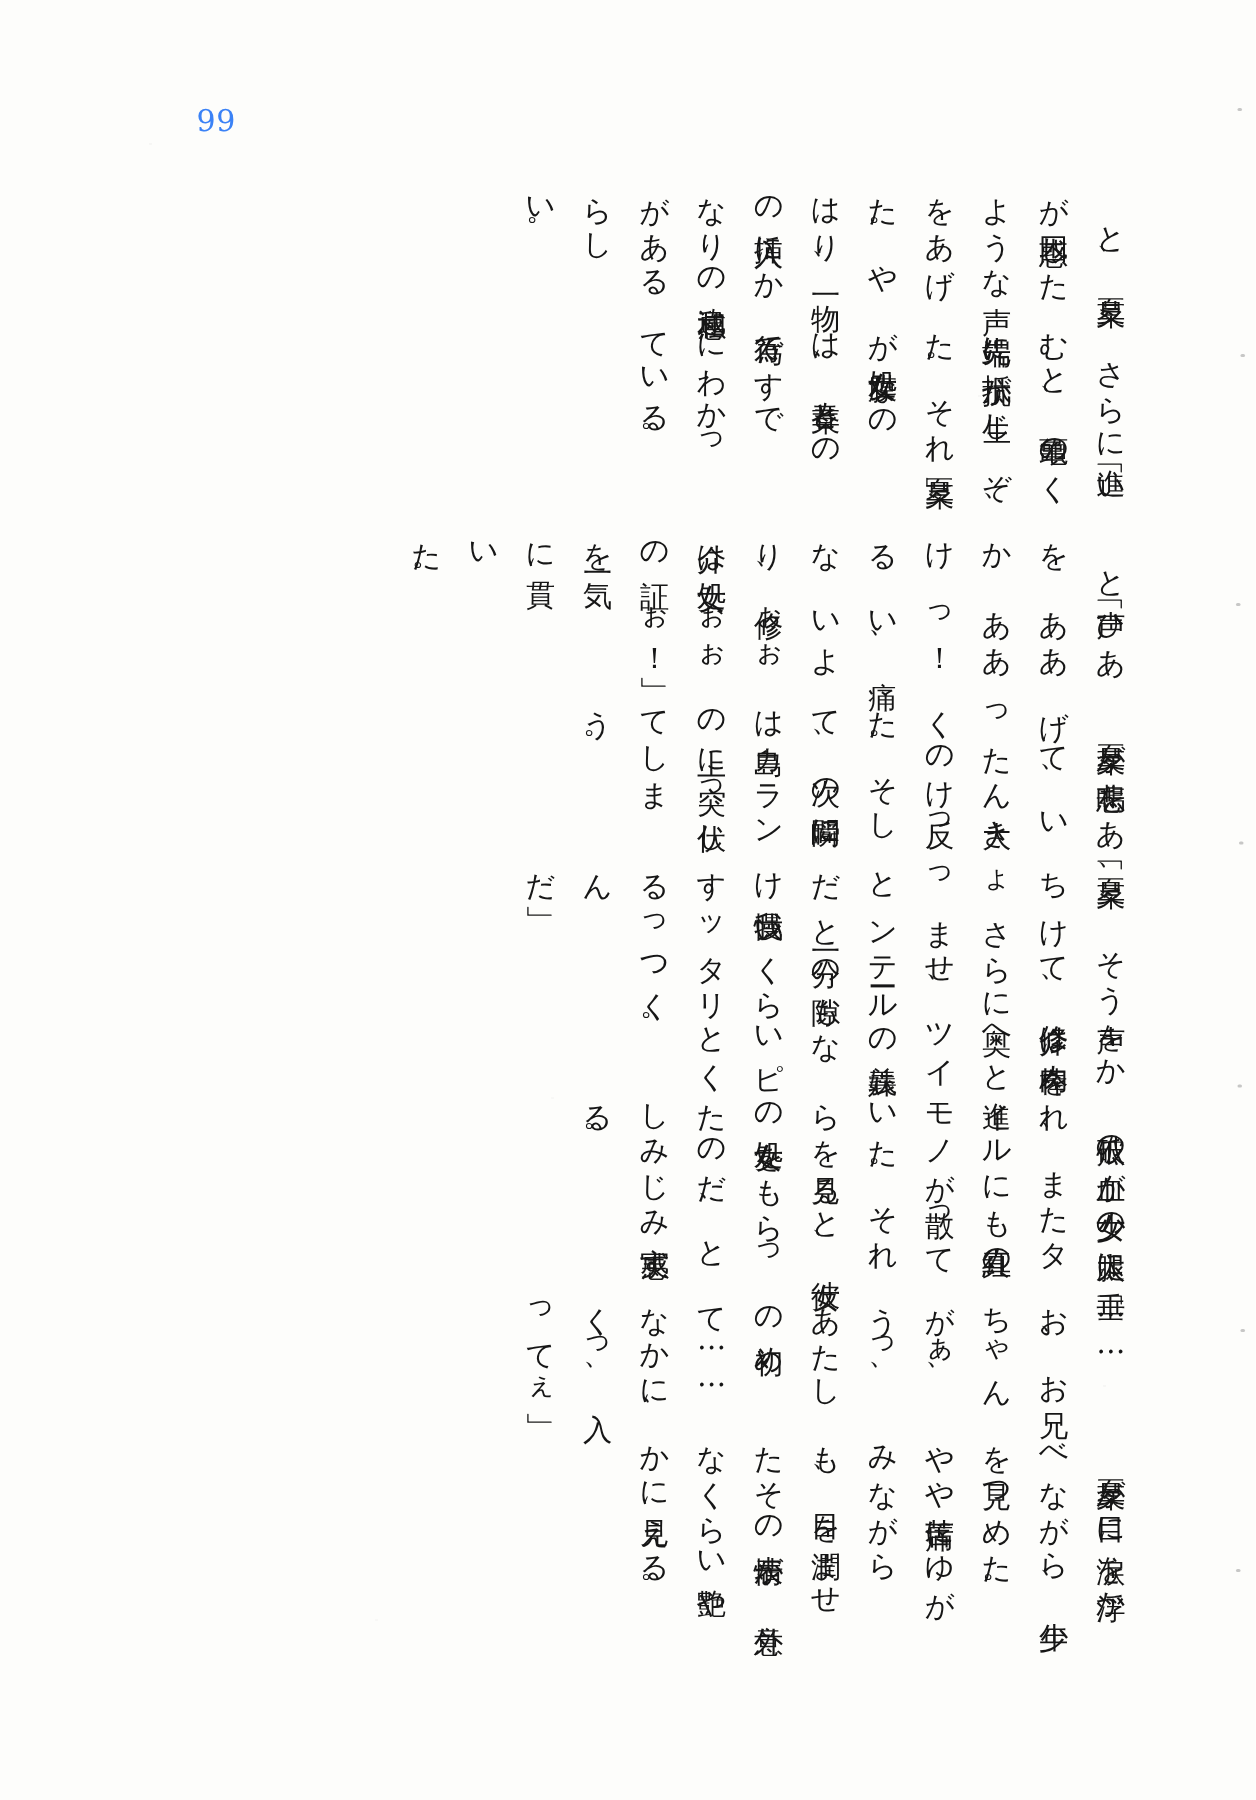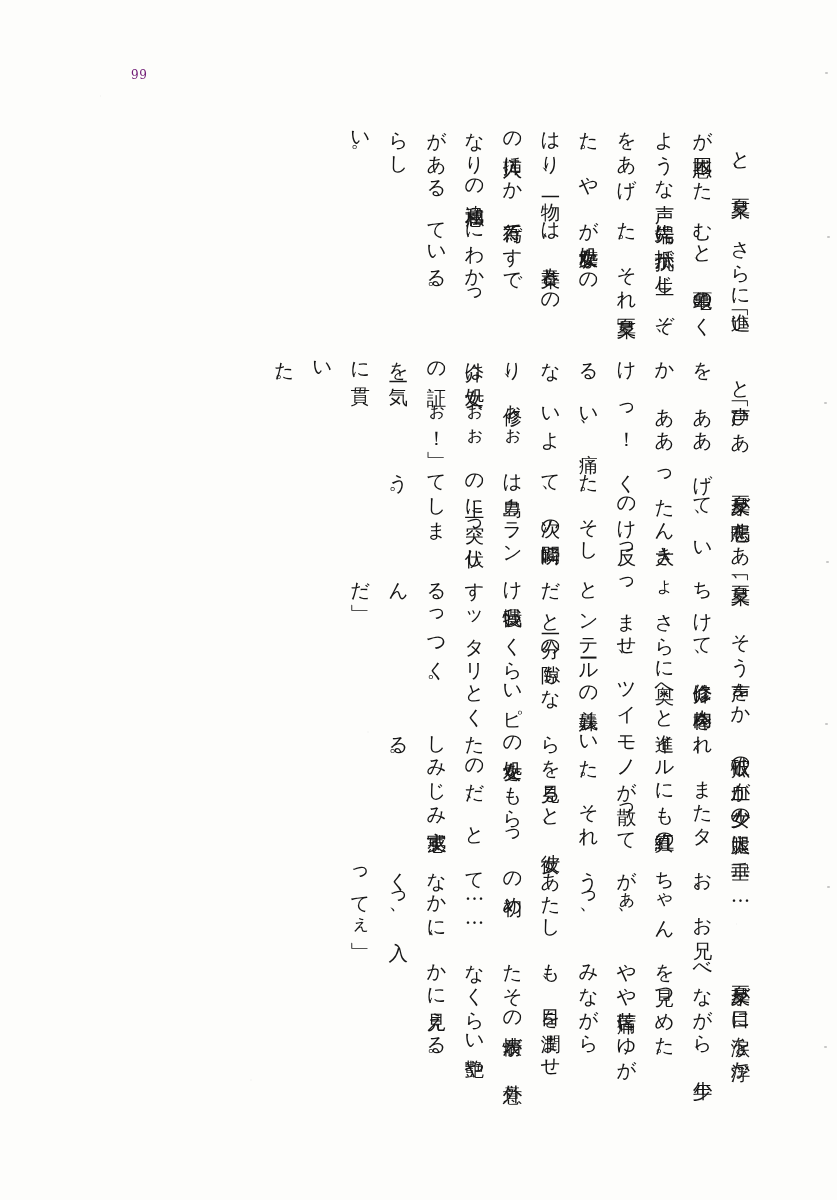--- a/index.html
+++ b/index.html
@@ -42,22 +42,22 @@
     height: 2px;
     background: #9a9a9a;
     opacity: 0.55;
     border-radius: 1px;
   }
 
   .page-number {
     position: absolute;
     left: 131px;
     top: 68px;
-    font-size: 12px;
-    color: #701a75;
+    font-size: 20px;
+    color: #3b82f6;
     letter-spacing: 0.5px;
     font-family: "DejaVu Serif", "Liberation Serif", serif;
   }
 
   
   .text-block {
     position: absolute;
     top: 118px;
     right: 78px;
     height: 960px;

